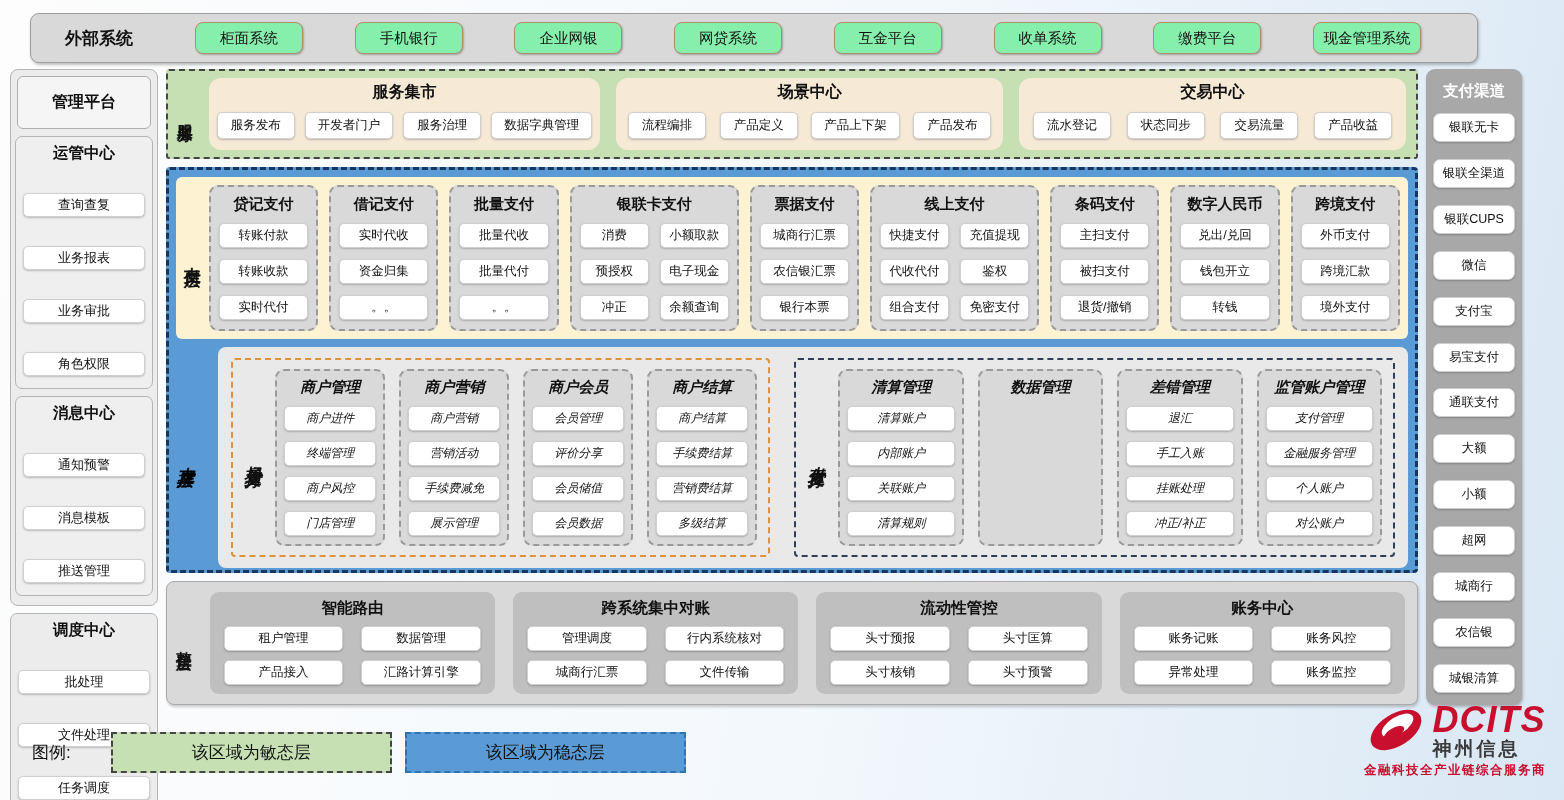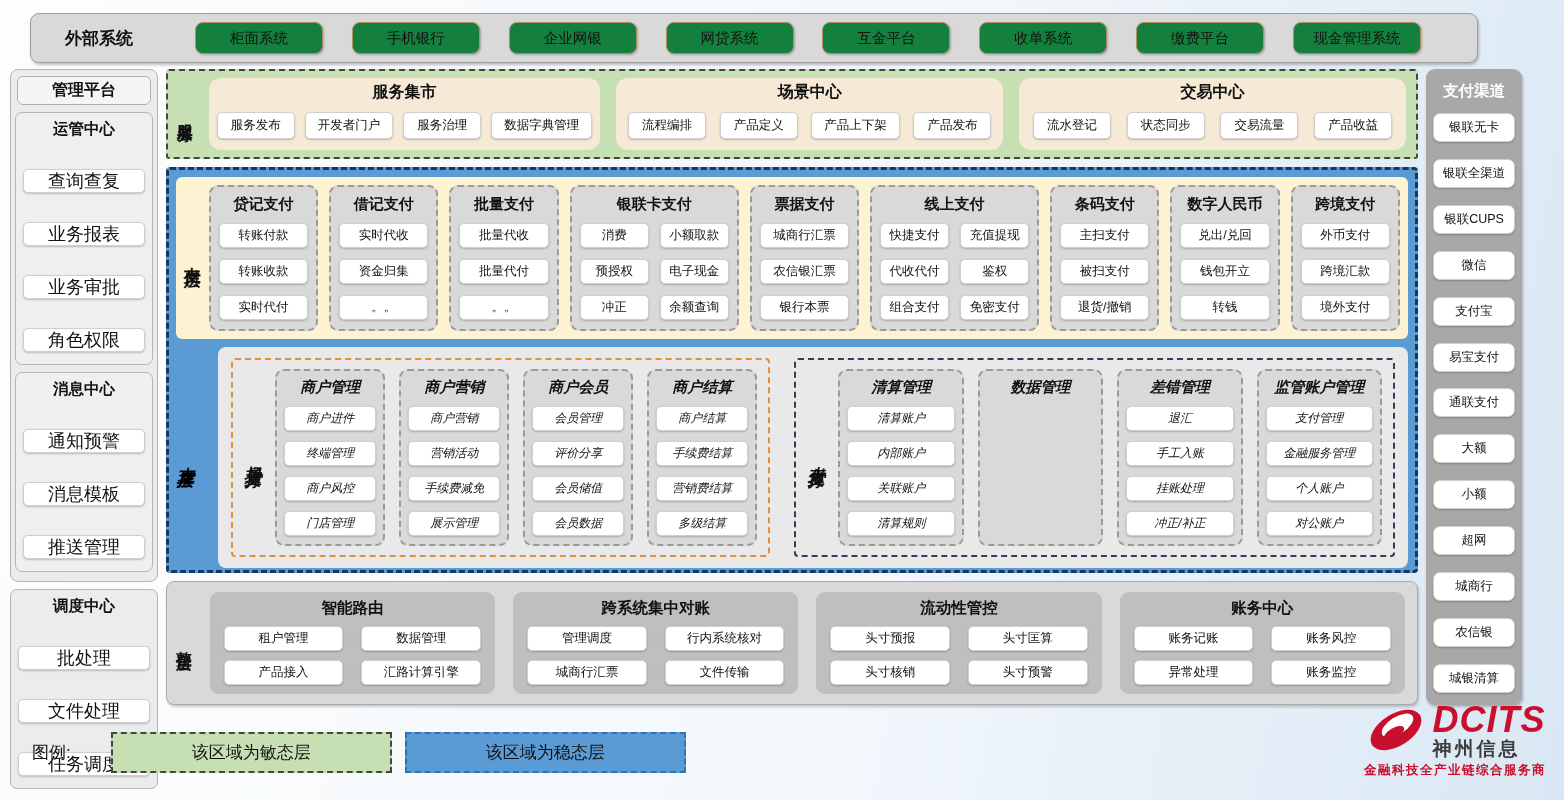--- a/index.html
+++ b/index.html
@@ -16,36 +16,36 @@
           font-size:12.5px; padding:3px 4px; white-space:nowrap; overflow:hidden;
           box-shadow:0 1px 2px rgba(0,0,0,.22); min-height:24px; }
   .col-title { text-align:center; font-weight:bold; font-size:15px; margin:1px 0 9px; white-space:nowrap; }
 
   
   .topbar { display:flex; align-items:center; margin:13px 86px 0 30px; height:50px;
             background:#d9d9d9; border:1px solid #9e9e9e; border-radius:9px;
             box-shadow:1px 2px 3px rgba(0,0,0,.25); padding:0 34px; }
   .topbar-label { font-weight:bold; font-size:17px; margin-right:40px; white-space:nowrap; }
   .topbar-btns { flex:1; display:flex; justify-content:space-between; align-items:center; padding:0 22px; }
-  .tan-btn { width:128px; height:32px; background:#15803d; border:1px solid #ad9064; border-radius:8px;
+  .tan-btn { width:108px; height:32px; background:#86efac; border:1px solid #ad9064; border-radius:8px;
              display:flex; align-items:center; justify-content:center; font-size:14.5px;
              box-shadow:1px 1px 2px rgba(0,0,0,.25); white-space:nowrap; }
 
   
   .mid { display:flex; gap:8px; padding:6px 42px 0 10px; align-items:stretch; height:642px; }
 
   
   .left { width:148px; display:flex; flex-direction:column; gap:7px; }
   .left-outer { background:#ececec; border:1px solid #b5b5b5; border-radius:8px; padding:5px 4px 2px; }
   .mgmt-title { background:#f5f5f5; border:1px solid #aeaeae; border-radius:6px; text-align:center;
-                font-weight:bold; font-size:16px; padding:3px 0; margin:1px 2px 7px; }
+                font-weight:bold; font-size:16px; padding:15px 0; margin:1px 2px 7px; }
   .grp { background:#ececec; border:1px solid #b5b5b5; border-radius:7px; padding:6px 7px 4px; margin-bottom:7px; }
   .left-outer .grp { background:#efefef; }
   .grp-title { text-align:center; font-weight:bold; font-size:15.5px; margin-bottom:7px; }
-  .side-btn { margin-bottom:8px; height:23px; font-size:18px;margin-top:29px; }
+  .side-btn { margin-bottom:8px; height:23px; font-size:13px;margin-top:29px; }
 
   
   .main { flex:1; display:flex; flex-direction:column; }
 
   
   .service { height:92px; background:#c6e0b4; border:2px dashed #454545; border-radius:3px;
              display:flex; gap:16px; padding:7px 10px 7px 8px; }
   .svc-label { font-size:16px; letter-spacing:1px; }
   .svc-group { flex:1; background:#f6e9d6; border-radius:12px; padding:4px 8px 7px; display:flex; flex-direction:column; }
   .svc-title { text-align:center; font-weight:bold; font-size:16px; margin-bottom:5px; }

